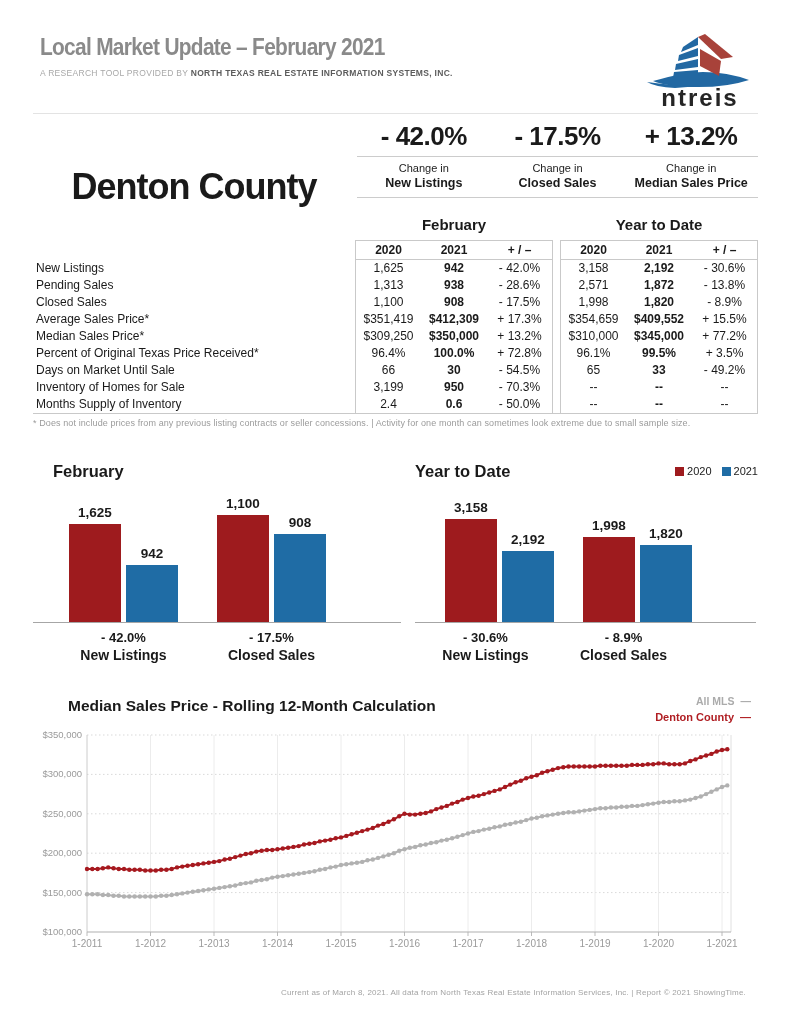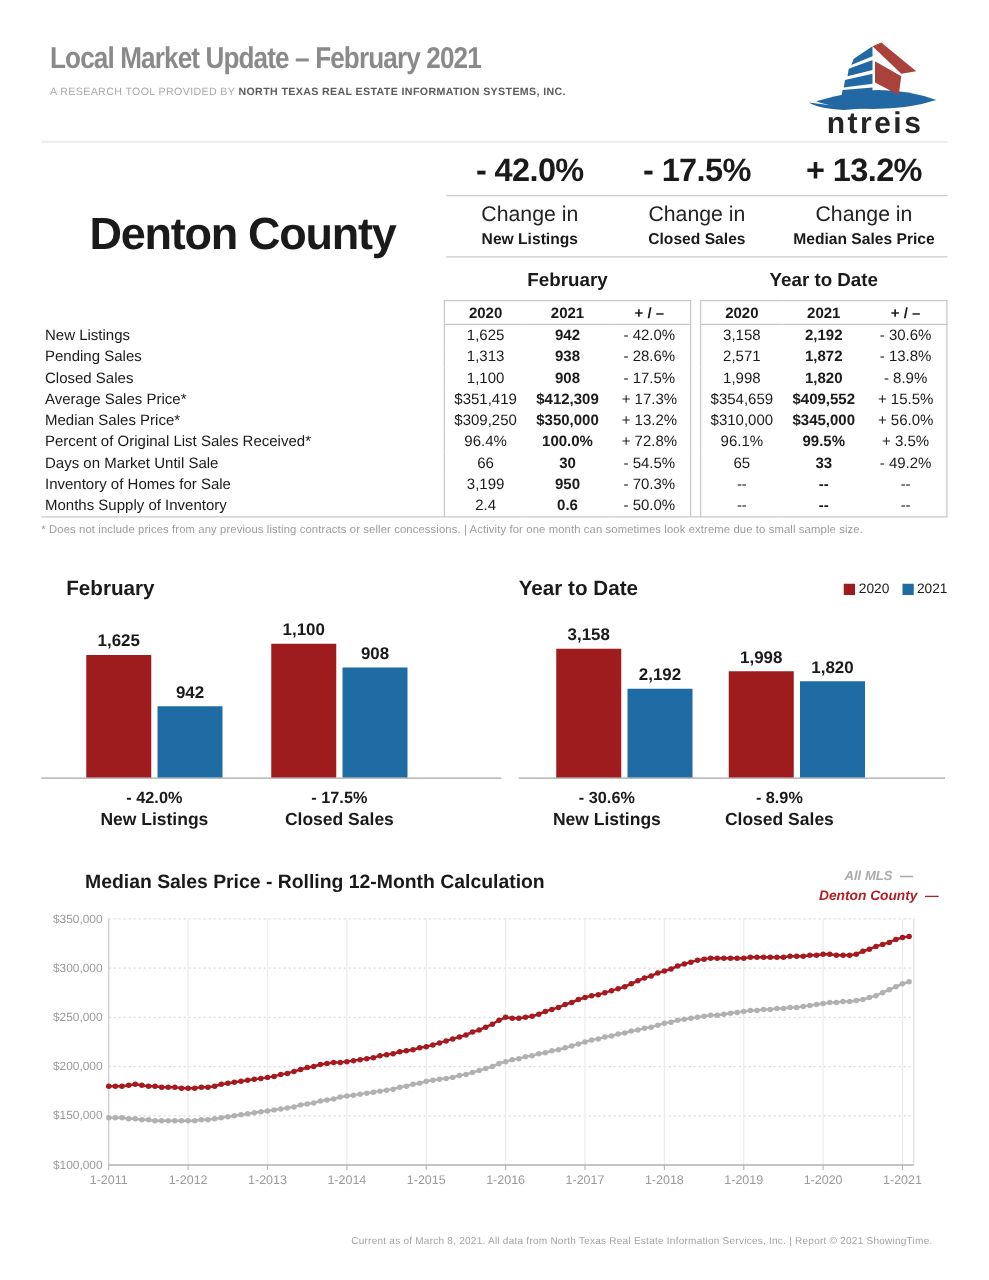--- a/index.html
+++ b/index.html
@@ -14,21 +14,21 @@
   #report-subtitle b{color:#5c5c5c;margin-top:28px;}
   #header-rule{top:113px;left:33px;width:725px;height:0;border-top:1px solid #e3e3e3;}
   #logo{top:26px;left:645px;width:110px;height:86px;}
 
   
   #kpi-block{top:121px;left:357px;width:401px;}
   .kpi-values{display:flex;}
   .kpi-values div{flex:1;text-align:center;font-size:26px;font-weight:bold;letter-spacing:-0.5px;}
   .kpi-labels{display:flex;margin-top:4px;border-top:1px solid #cccccc;border-bottom:1px solid #cccccc;padding:5px 0 7px 0;}
   .kpi-labels .col{flex:1;text-align:center;}
-  .kpi-line1{font-size:17px;color:#222;}
+  .kpi-line1{font-size:11px;color:#222;}
   .kpi-line2{font-size:12.5px;font-weight:bold;margin-top:2px;}
 
   
   #area-name{top:166px;left:33px;width:322px;text-align:center;font-size:36px;font-weight:bold;letter-spacing:-1px;}
 
   
   #table-block{top:216px;left:33px;width:725px;}
   .tg-row{display:flex;height:24px;align-items:flex-start;}
   .tg-feb{position:absolute;left:322px;width:198px;text-align:center;font-size:15px;font-weight:bold;}
   .tg-ytd{position:absolute;left:527px;width:198px;text-align:center;font-size:15px;font-weight:bold;}
@@ -61,21 +61,21 @@
   .bar-val{position:absolute;width:90px;text-align:center;font-size:13.5px;font-weight:bold;}
   .bc-labels{position:relative;height:40px;margin-top:7px;}
   .bc-cat{position:absolute;width:150px;text-align:center;}
   .bc-cat .pct{font-size:13px;font-weight:bold;}
   .bc-cat .name{font-size:14px;font-weight:bold;margin-top:2px;}
 
   
   #line-block{top:693px;left:40px;width:711px;}
   .lc-head{display:flex;justify-content:space-between;align-items:flex-start;margin-left:28px;}
   #line-title{font-size:15.5px;font-weight:bold;padding-top:4px;}
-  .lc-legend{text-align:center;line-height:16px;font-style:italic;}
+  .lc-legend{text-align:right;line-height:16px;}
   .lc-legend .row1{font-size:10.5px;font-weight:bold;color:#ababab;}
   .lc-legend .row2{font-size:11px;font-weight:bold;color:#b01e23;}
   .lc-dash{margin-left:6px;}
   #line-svg{margin-top:1px;}
 
   
   #page-footer{top:988px;right:45px;font-size:8px;color:#a3a3a3;letter-spacing:0.2px;}
 </style>
 </head>
 <body>
@@ -183,24 +183,24 @@
         <div class="tc br">+ 15.5%</div>
       </div>
       <div class="trow">
         <div class="tc lbl">Median Sales Price*</div>
         <div class="tc bl">$309,250</div>
         <div class="tc b">$350,000</div>
         <div class="tc br">+ 13.2%</div>
         <div class="tc "></div>
         <div class="tc bl">$310,000</div>
         <div class="tc b">$345,000</div>
-        <div class="tc br">+ 56.0%</div>
-      </div>
-      <div class="trow">
-        <div class="tc lbl">Percent of Original List Sales Received*</div>
+        <div class="tc br">+ 77.2%</div>
+      </div>
+      <div class="trow">
+        <div class="tc lbl">Percent of Original Texas Price Received*</div>
         <div class="tc bl">96.4%</div>
         <div class="tc b">100.0%</div>
         <div class="tc br">+ 72.8%</div>
         <div class="tc "></div>
         <div class="tc bl">96.1%</div>
         <div class="tc b">99.5%</div>
         <div class="tc br">+ 3.5%</div>
       </div>
       <div class="trow">
         <div class="tc lbl">Days on Market Until Sale</div>

